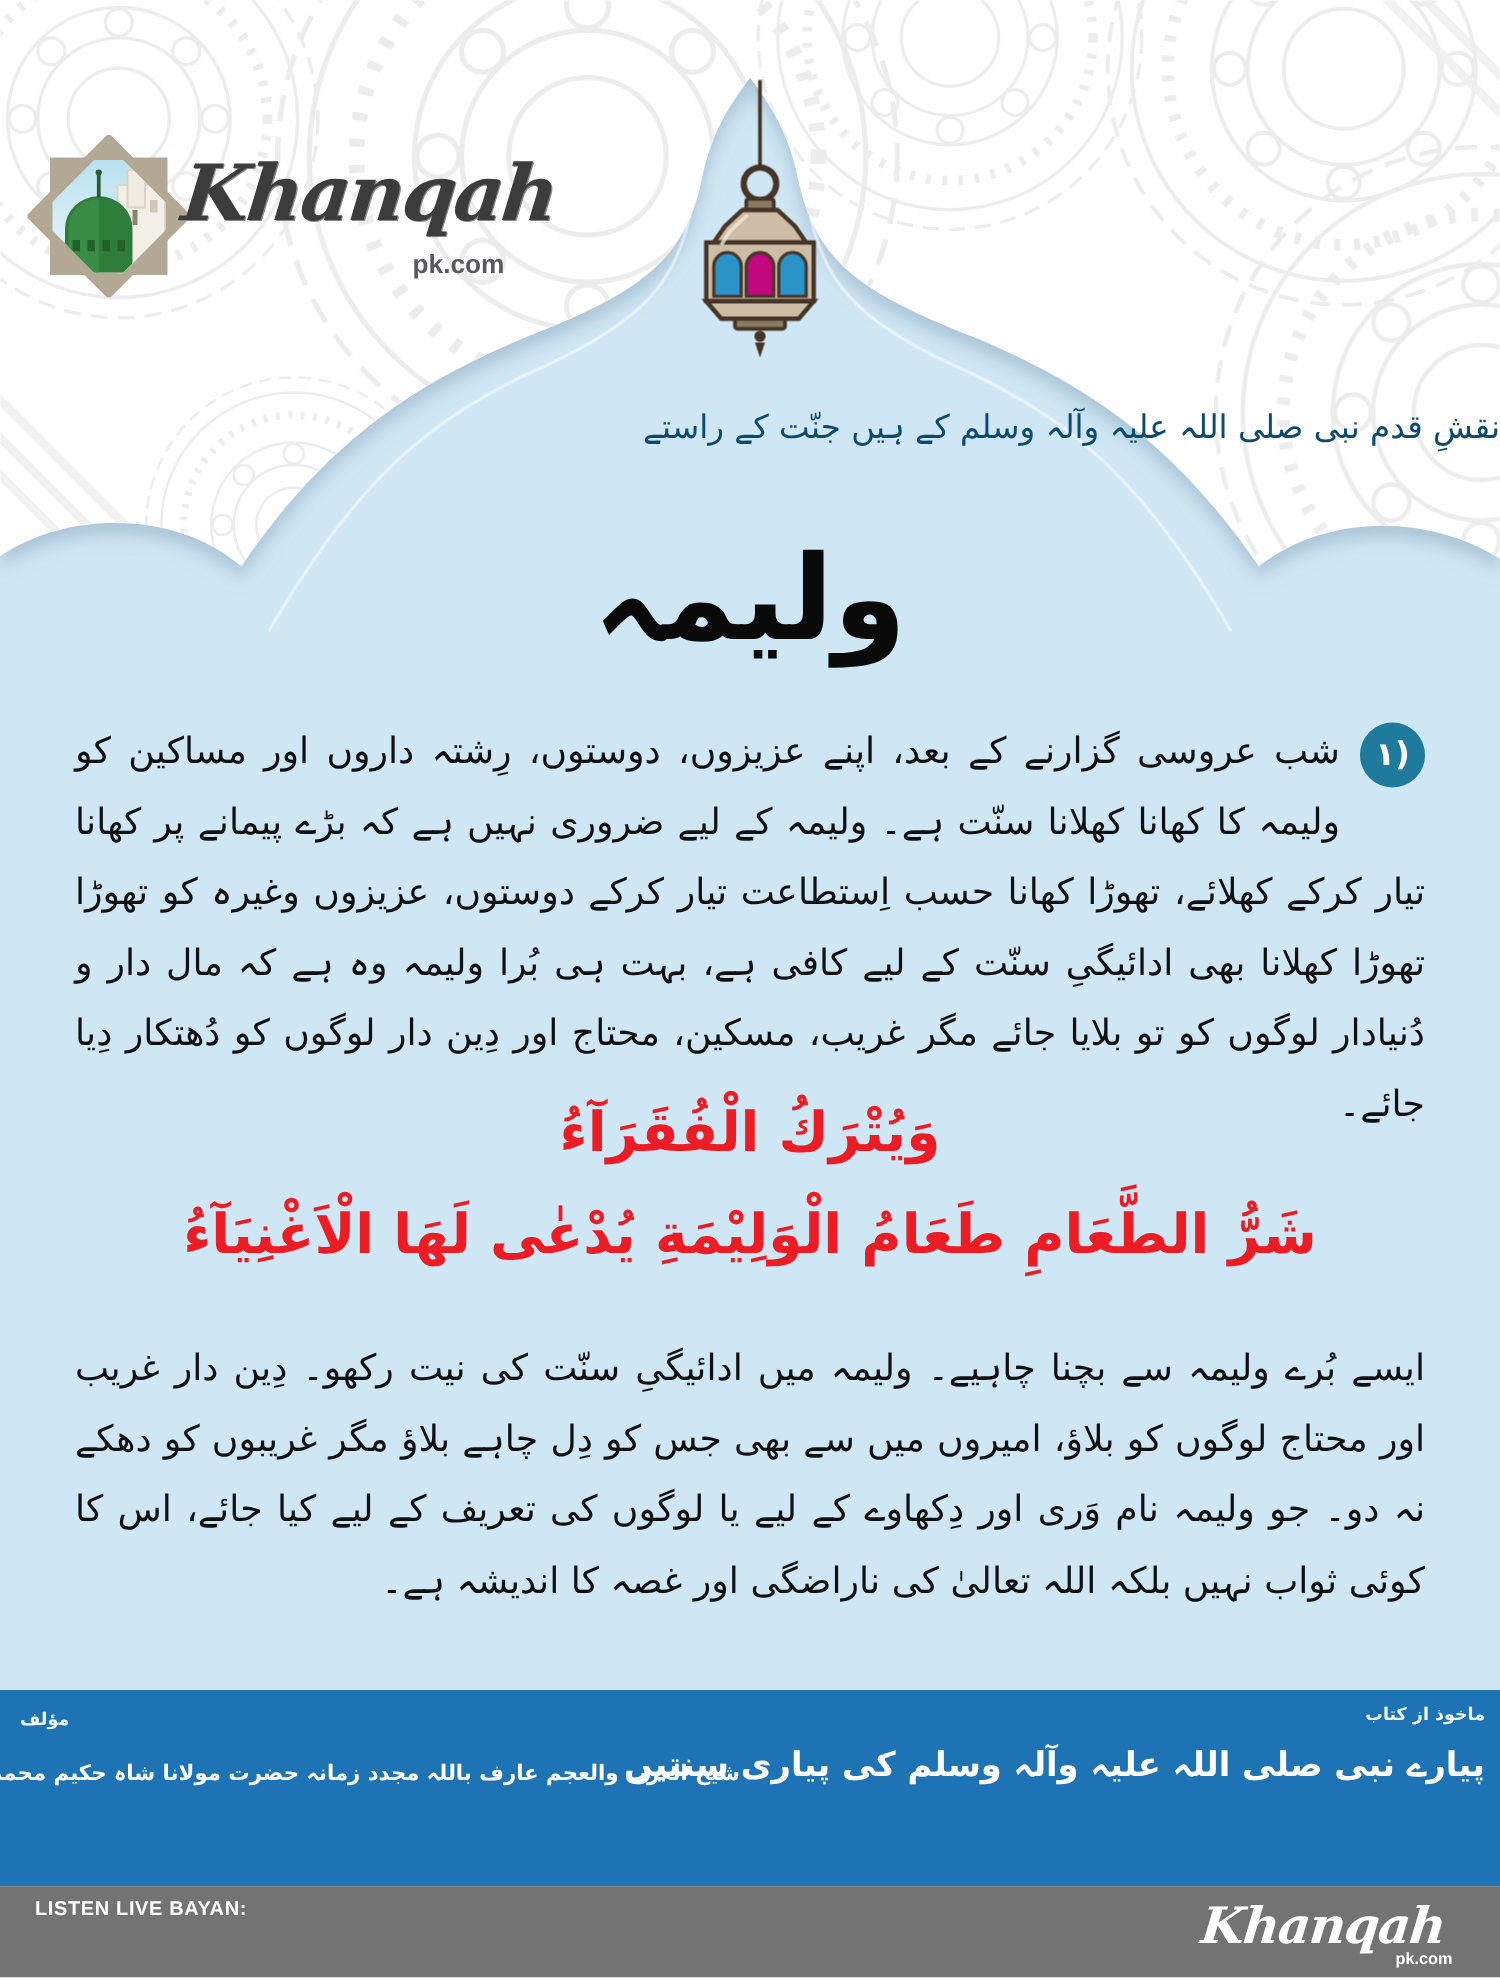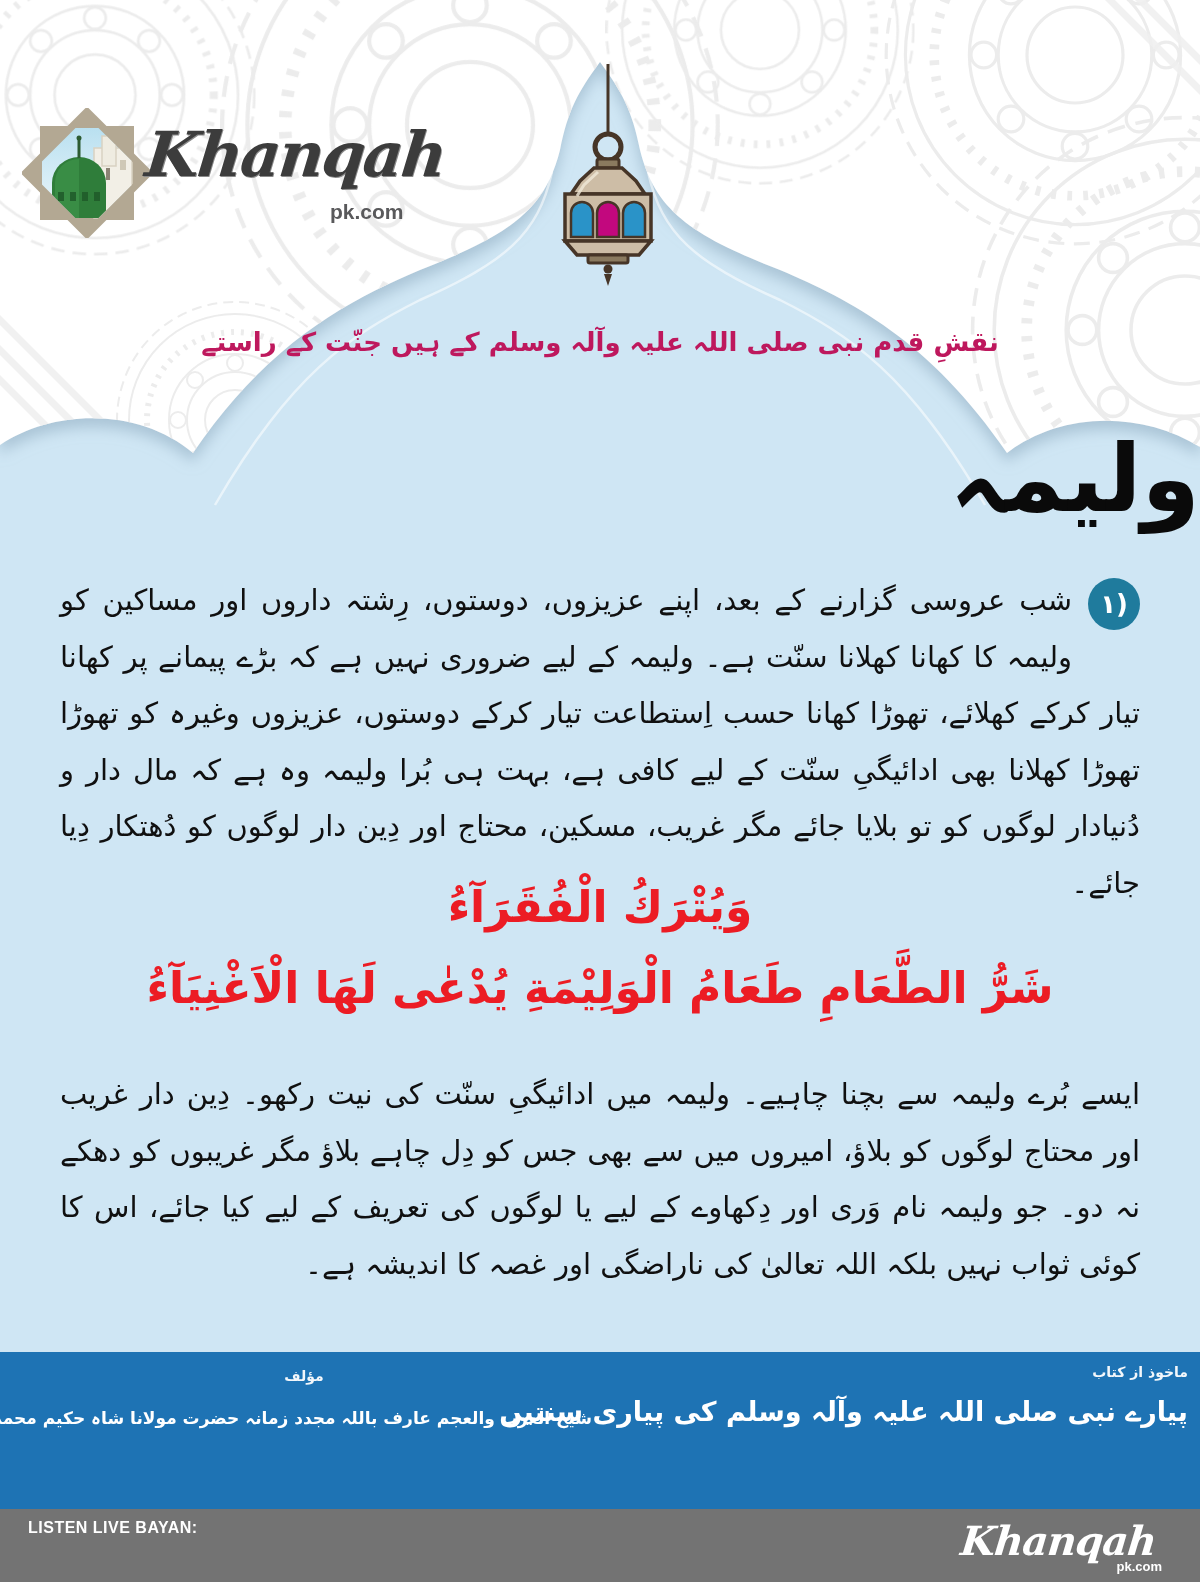--- a/index.html
+++ b/index.html
@@ -33,29 +33,29 @@
     position:absolute; top:104px; left:636px; width:560px;
     text-align:center; direction:rtl; color:#0d0d0d;
   }
   .cal-line1{ font-size:24px; font-weight:bold; white-space:nowrap; }
   .cal-line2{ font-size:12px; margin-top:10px; font-weight:bold; }
   .cal-line3{ font-size:15px; margin-top:12px; font-weight:bold; white-space:nowrap; }
 
   
   .couplet{
     position:absolute; top:320px; left:0; width:100%;
-    text-align:center; direction:rtl; line-height:1.75;
-    font-size:26px; font-weight:700; color:#be185d;
+    direction:rtl; line-height:1.75;
+    font-size:26px; font-weight:400; color:#0c4a6e;
   }
   .couplet .c2{ font-size:25px; }
 
   
   .title{
     position:absolute; top:424px; left:0; width:100%;
-    text-align:right; direction:rtl;
+    text-align:center; direction:rtl;
     font-size:94px; font-weight:bold; color:#0a0a0a;
   }
 
   
   .para{
     position:absolute; left:60px; width:1080px;
     direction:rtl; text-align:justify;
     font-size:29px; line-height:1.95; color:#101010;
   }
   .para1{ top:572px; }
@@ -74,21 +74,21 @@
     text-align:center; direction:rtl;
     color:#ec1c24; font-weight:bold; font-size:44px; line-height:1.85;
   }
 
   
   .band{
     position:absolute; top:1352px; left:0; width:1200px; height:157px;
     background:#1e73b4; color:#ffffff;
   }
   .band-right{ position:absolute; right:12px; top:12px; width:576px; direction:rtl; }
-  .band-left{ position:absolute; left:16px; top:16px; width:576px; text-align:center; direction:rtl; }
+  .band-left{ position:absolute; left:16px; top:16px; width:576px; text-align:left; direction:rtl; }
   .band-label{ font-size:14px; font-weight:bold; opacity:0.95; }
   .band-title{ margin-top:16px; font-size:27px; font-weight:bold; white-space:nowrap; }
   .band-author{ margin-top:24px; font-size:17px; font-weight:bold; white-space:nowrap; letter-spacing:-0.3px; }
 
   
   .footer{
     position:absolute; top:1509px; left:0; width:1200px; height:73px;
     background:#737373; color:#ffffff;
   }
   .footer-listen{

